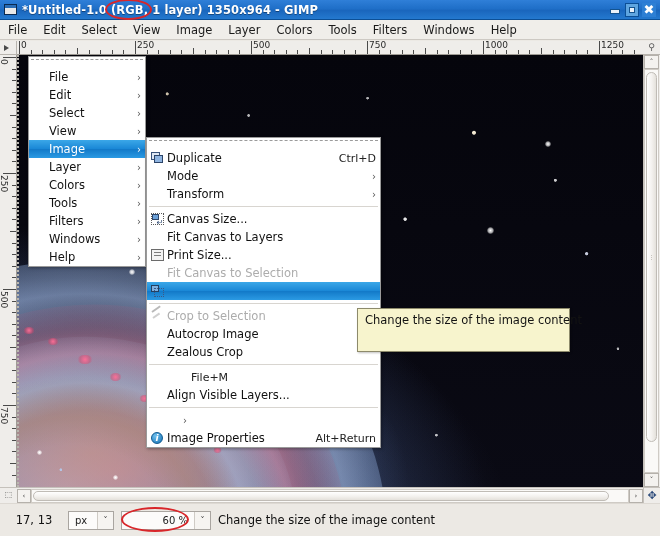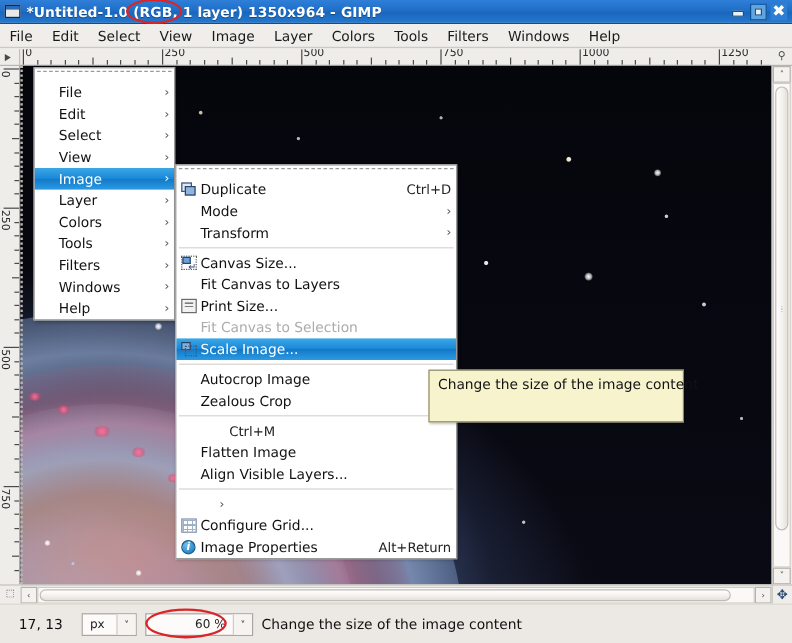--- a/index.html
+++ b/index.html
@@ -710,60 +710,55 @@
       <span class="mi-label">Print Size...</span>
     </div>
     <div class="mi disabled">
       <span class="mi-icon"></span>
       <span class="mi-label">Fit Canvas to Selection</span>
     </div>
     <div class="mi sel">
       <span class="mi-icon">
           <span class="ico ico-scale"></span>
         </span>
-      <span class="mi-label">Scale Image...</span>
     </div>
 
     <div class="sep"></div>
 
+    <div class="mi disabled">
+      <span class="mi-icon">
+          <span class="ico ico-crop"></span>
+        </span>
+      <span class="mi-label">Crop to Selection</span>
+    </div>
     <div class="mi">
       <span class="mi-icon"></span>
       <span class="mi-label">Autocrop Image</span>
     </div>
     <div class="mi">
       <span class="mi-icon"></span>
       <span class="mi-label">Zealous Crop</span>
     </div>
 
     <div class="sep"></div>
 
     <div class="mi">
       <span class="mi-icon"></span>
-      <span class="mi-accel">Ctrl+M</span>
-    </div>
-    <div class="mi">
-      <span class="mi-icon"></span>
-      <span class="mi-label">Flatten Image</span>
+      <span class="mi-accel">File+M</span>
     </div>
     <div class="mi">
       <span class="mi-icon"></span>
       <span class="mi-label">Align Visible Layers...</span>
     </div>
 
     <div class="sep"></div>
 
     <div class="mi">
       <span class="mi-icon"></span>
       <span class="mi-sub">›</span>
-    </div>
-    <div class="mi">
-      <span class="mi-icon">
-          <span class="ico ico-grid"></span>
-        </span>
-      <span class="mi-label">Configure Grid...</span>
     </div>
     <div class="mi">
       <span class="mi-icon">
           <span class="ico-info">i</span>
         </span>
       <span class="mi-label">Image Properties</span>
       <span class="mi-accel">Alt+Return</span>
     </div>
   </div>
 

